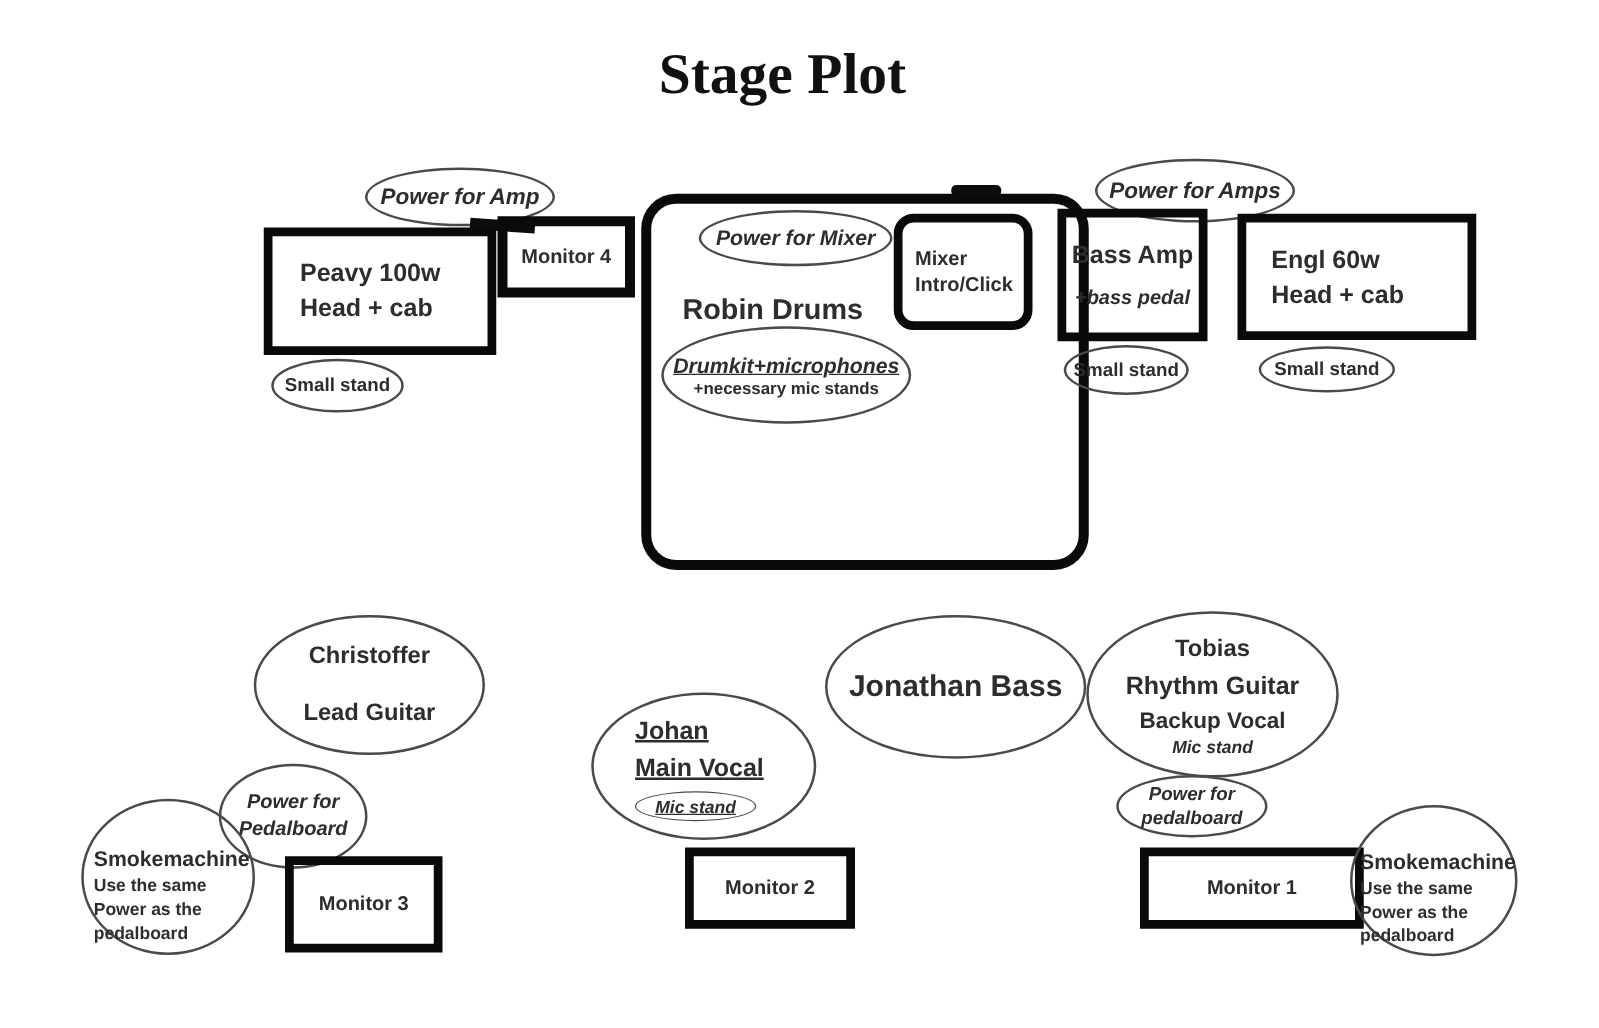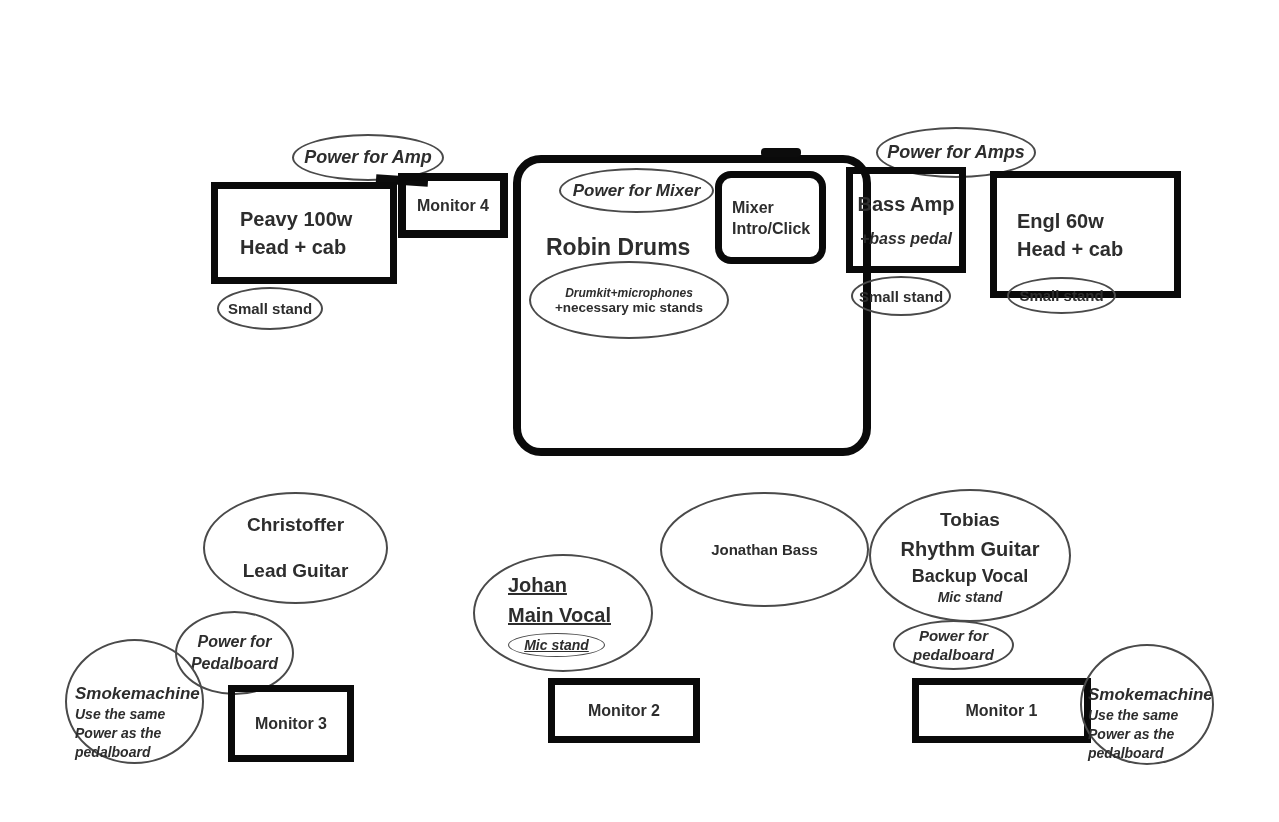--- a/index.html
+++ b/index.html
@@ -20,27 +20,28 @@
   .box{
     position:absolute;box-sizing:border-box;background:transparent;
     border:7px solid #0a0a0a;
     display:flex;flex-direction:column;justify-content:center;
     font-weight:bold;
   }
   .center{align-items:center;text-align:center;}
   .lbl{display:block;}
   .it{font-style:italic;}
   .ink{position:absolute;background:#0c0c0c;}
-  .smoke{justify-content:flex-end;align-items:flex-start;text-align:left;font-style:italic;}
+  .smoke{justify-content:center;align-items:flex-start;text-align:left;}
 </style>
 </head>
 <body>
 
 <div class="canvas">
 
+  <div class="title">Stage Plot</div>
 
   <div class="ell it" style="left:292px;top:134px;width:152px;height:47px;font-size:18px;">
     <span class="lbl">Power for Amp</span>
   </div>
 
   <div class="ink" style="left:376px;top:176px;width:52px;height:9px;transform:rotate(4deg);"></div>
 
   <div class="box" style="left:211px;top:182px;width:186px;height:102px;padding-left:22px;font-size:20px;line-height:28px;">
     <span class="lbl">Peavy 100w</span>
     <span class="lbl">Head + cab</span>
@@ -61,37 +62,37 @@
     </div>
 
     <div class="box" style="left:194px;top:8px;width:111px;height:93px;border-radius:16px;padding-left:10px;font-size:16px;line-height:21px;">
       <span class="lbl">Mixer</span>
       <span class="lbl">Intro/Click</span>
     </div>
 
     <div style="position:absolute;left:25px;top:71px;font-size:23px;font-weight:bold;">Robin Drums</div>
 
     <div class="ell" style="left:8px;top:98px;width:200px;height:78px;">
-      <span class="lbl it" style="font-size:12px;">Drumkit+microphones</span>
+      <span class="lbl it" style="font-size:17px;text-decoration:underline;">Drumkit+microphones</span>
       <span class="lbl" style="font-size:13.5px;">+necessary mic stands</span>
     </div>
   </div>
 
   <div class="ink" style="left:761px;top:148px;width:40px;height:9px;border-radius:4px;"></div>
 
   <div class="ell it" style="left:876px;top:127px;width:160px;height:51px;font-size:18px;">
     <span class="lbl">Power for Amps</span>
   </div>
 
   <div class="box center" style="left:846px;top:167px;width:120px;height:106px;">
     <span class="lbl" style="font-size:20px;">Bass Amp</span>
     <span class="lbl it" style="font-size:16px;margin-top:14px;">+bass pedal</span>
   </div>
 
-  <div class="box" style="left:990px;top:171px;width:191px;height:127px;padding-left:20px;font-size:20px;line-height:28px;">
+  <div class="box" style="left:990px;top:171px;width:191px;height:101px;padding-left:20px;font-size:20px;line-height:28px;">
     <span class="lbl">Engl 60w</span>
     <span class="lbl">Head + cab</span>
   </div>
 
   <div class="ell" style="left:851px;top:276px;width:100px;height:40px;font-size:15px;">
     <span class="lbl">Small stand</span>
   </div>
   <div class="ell" style="left:1007px;top:277px;width:109px;height:37px;font-size:15px;">
     <span class="lbl">Small stand</span>
   </div>
@@ -118,25 +119,25 @@
   </div>
 
   <div class="ell" style="left:473px;top:554px;width:180px;height:118px;align-items:flex-start;padding-left:33px;text-align:left;text-decoration:underline;">
     <span class="lbl" style="font-size:20px;line-height:30px;">Johan</span>
     <span class="lbl" style="font-size:20px;line-height:30px;">Main Vocal</span>
     <span style="display:flex;align-items:center;justify-content:center;width:97px;height:24px;border:1.5px solid #4a4a4a;border-radius:50%;font-size:14px;font-style:italic;margin-top:3px;box-sizing:border-box;">
       <span>Mic stand</span>
     </span>
   </div>
 
-  <div class="box center" style="left:548px;top:678px;width:152px;height:65px;font-size:16px;">
+  <div class="box center" style="left:548px;top:678px;width:136px;height:65px;font-size:16px;">
     <span class="lbl">Monitor 2</span>
   </div>
 
-  <div class="ell" style="left:660px;top:492px;width:209px;height:115px;font-size:15px;">
+  <div class="ell" style="left:660px;top:492px;width:209px;height:115px;font-size:24px;">
     <span class="lbl">Jonathan Bass</span>
   </div>
 
   <div class="ell" style="left:869px;top:489px;width:202px;height:133px;">
     <span class="lbl" style="font-size:19px;line-height:29px;">Tobias</span>
     <span class="lbl" style="font-size:20px;line-height:30px;">Rhythm Guitar</span>
     <span class="lbl" style="font-size:18px;line-height:24px;">Backup Vocal</span>
     <span class="lbl it" style="font-size:14px;line-height:19px;">Mic stand</span>
   </div>
 

